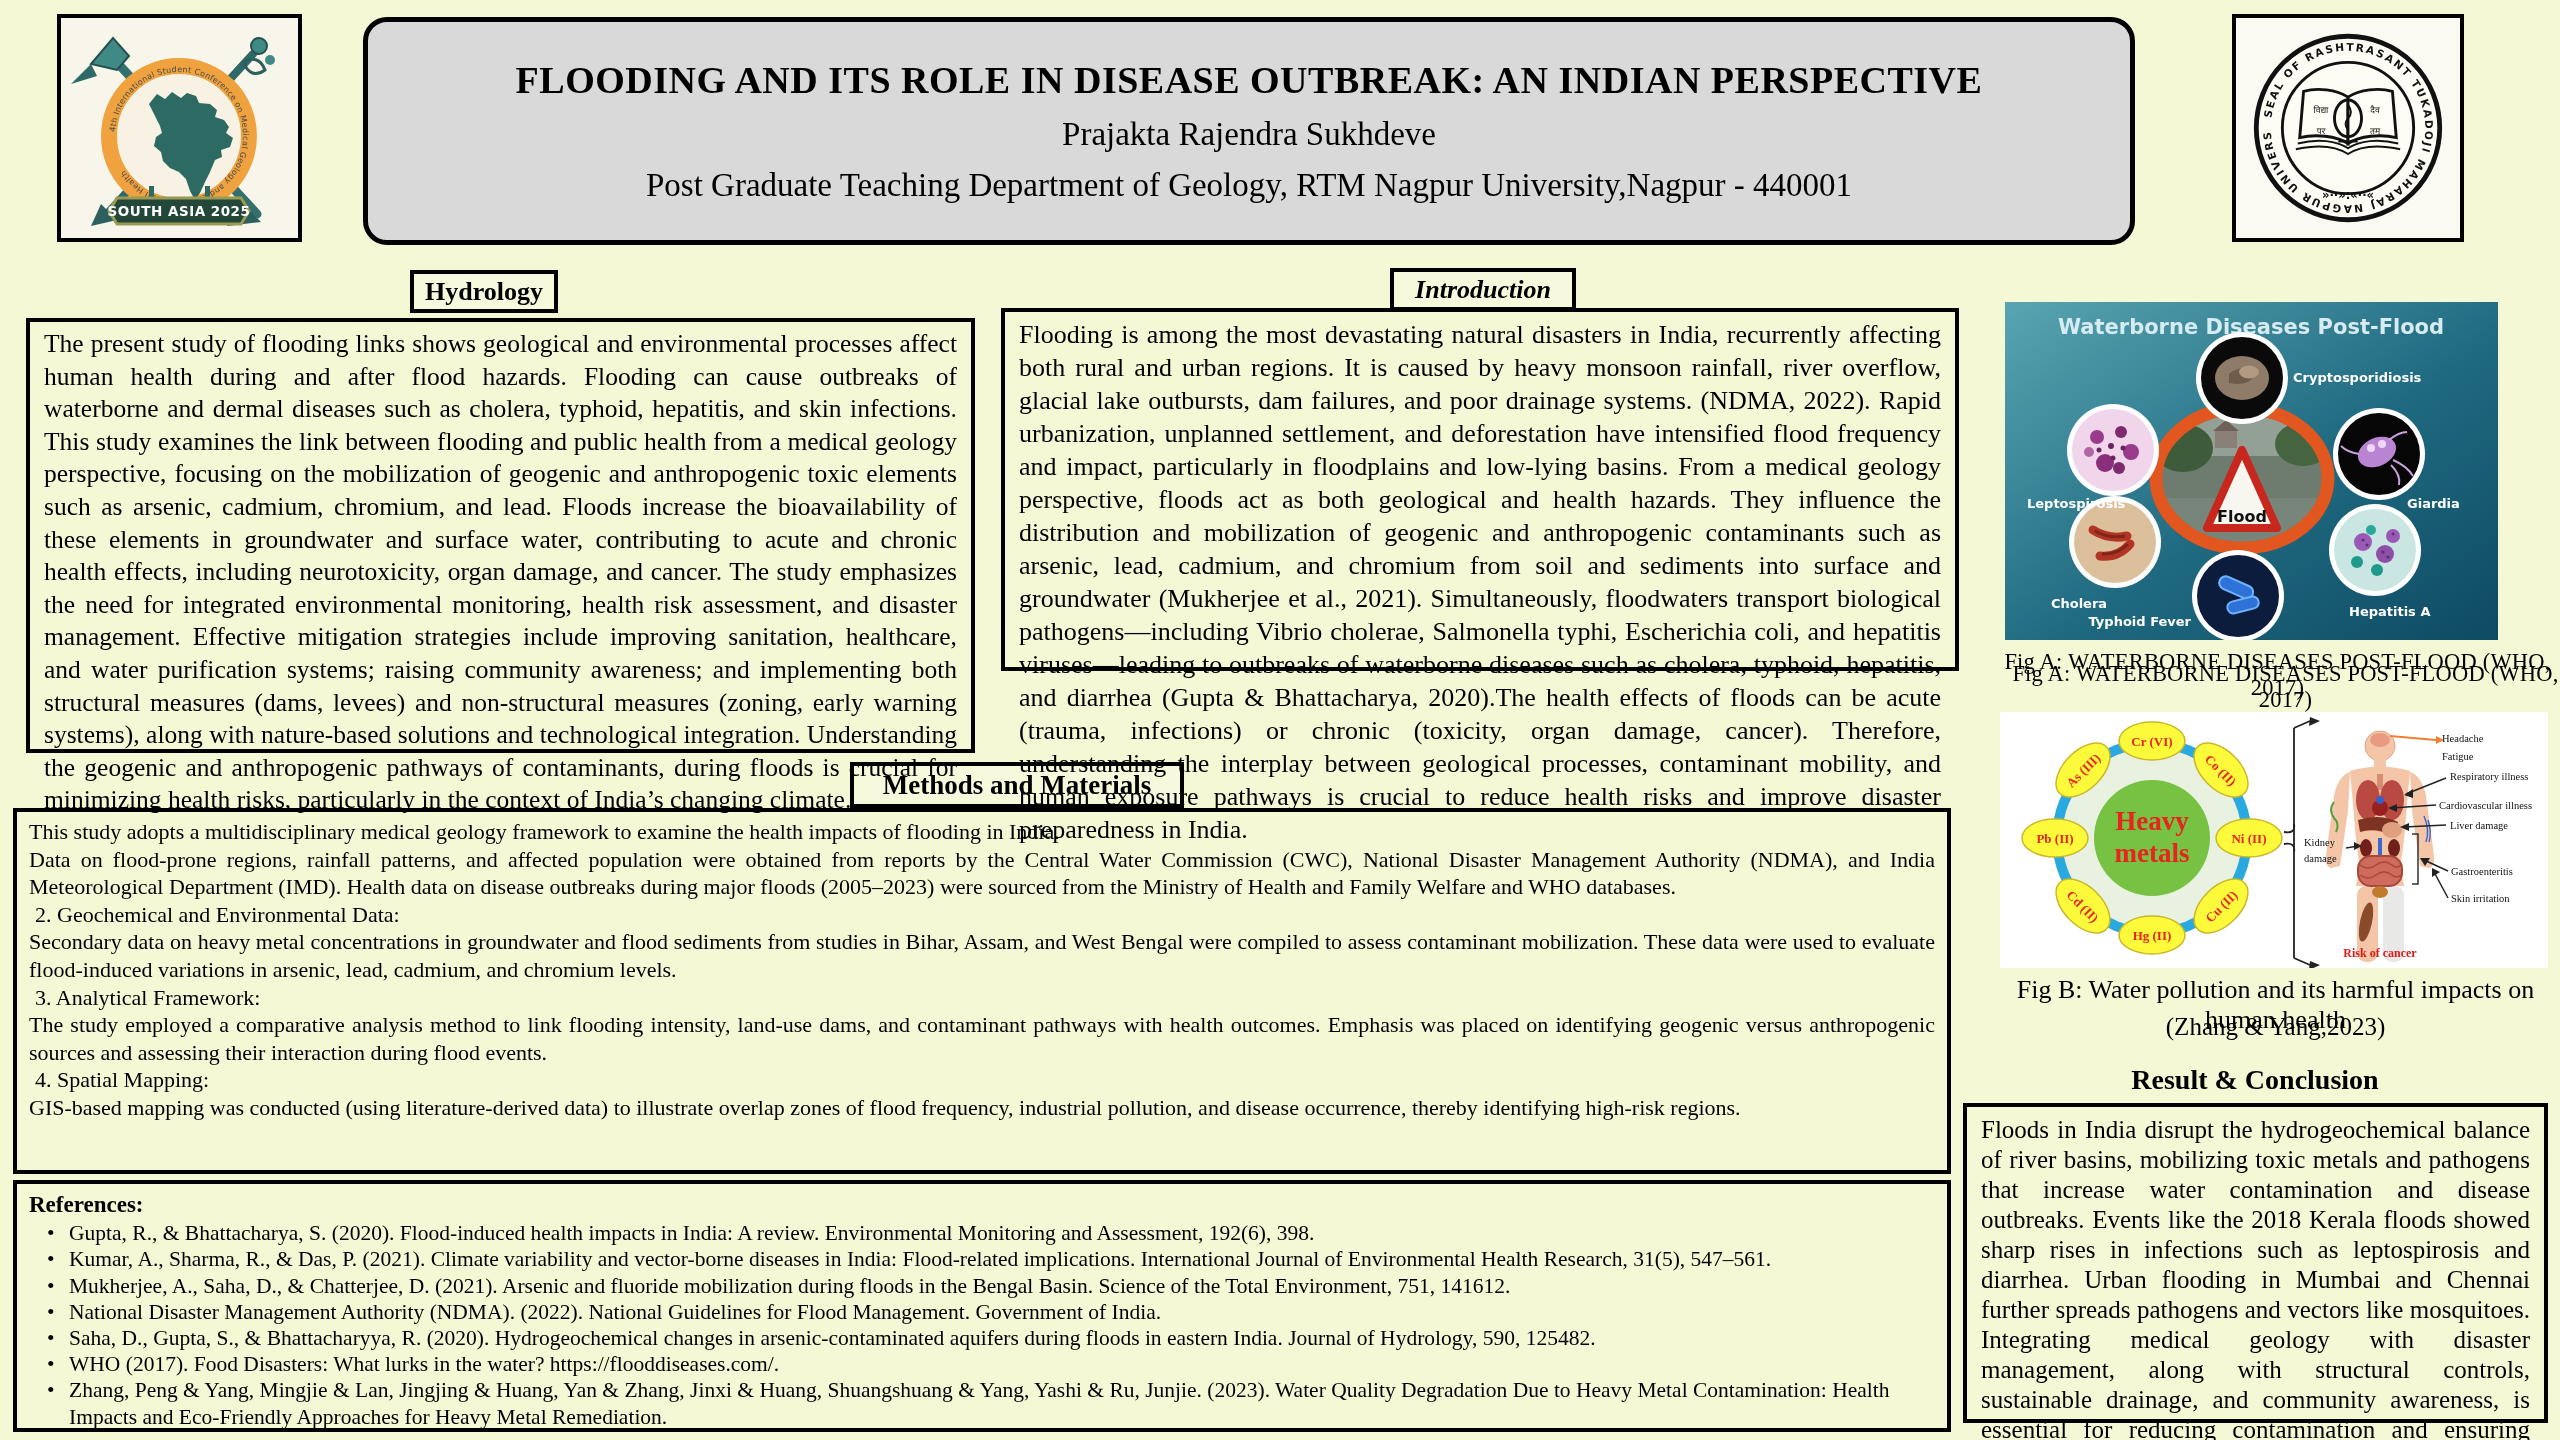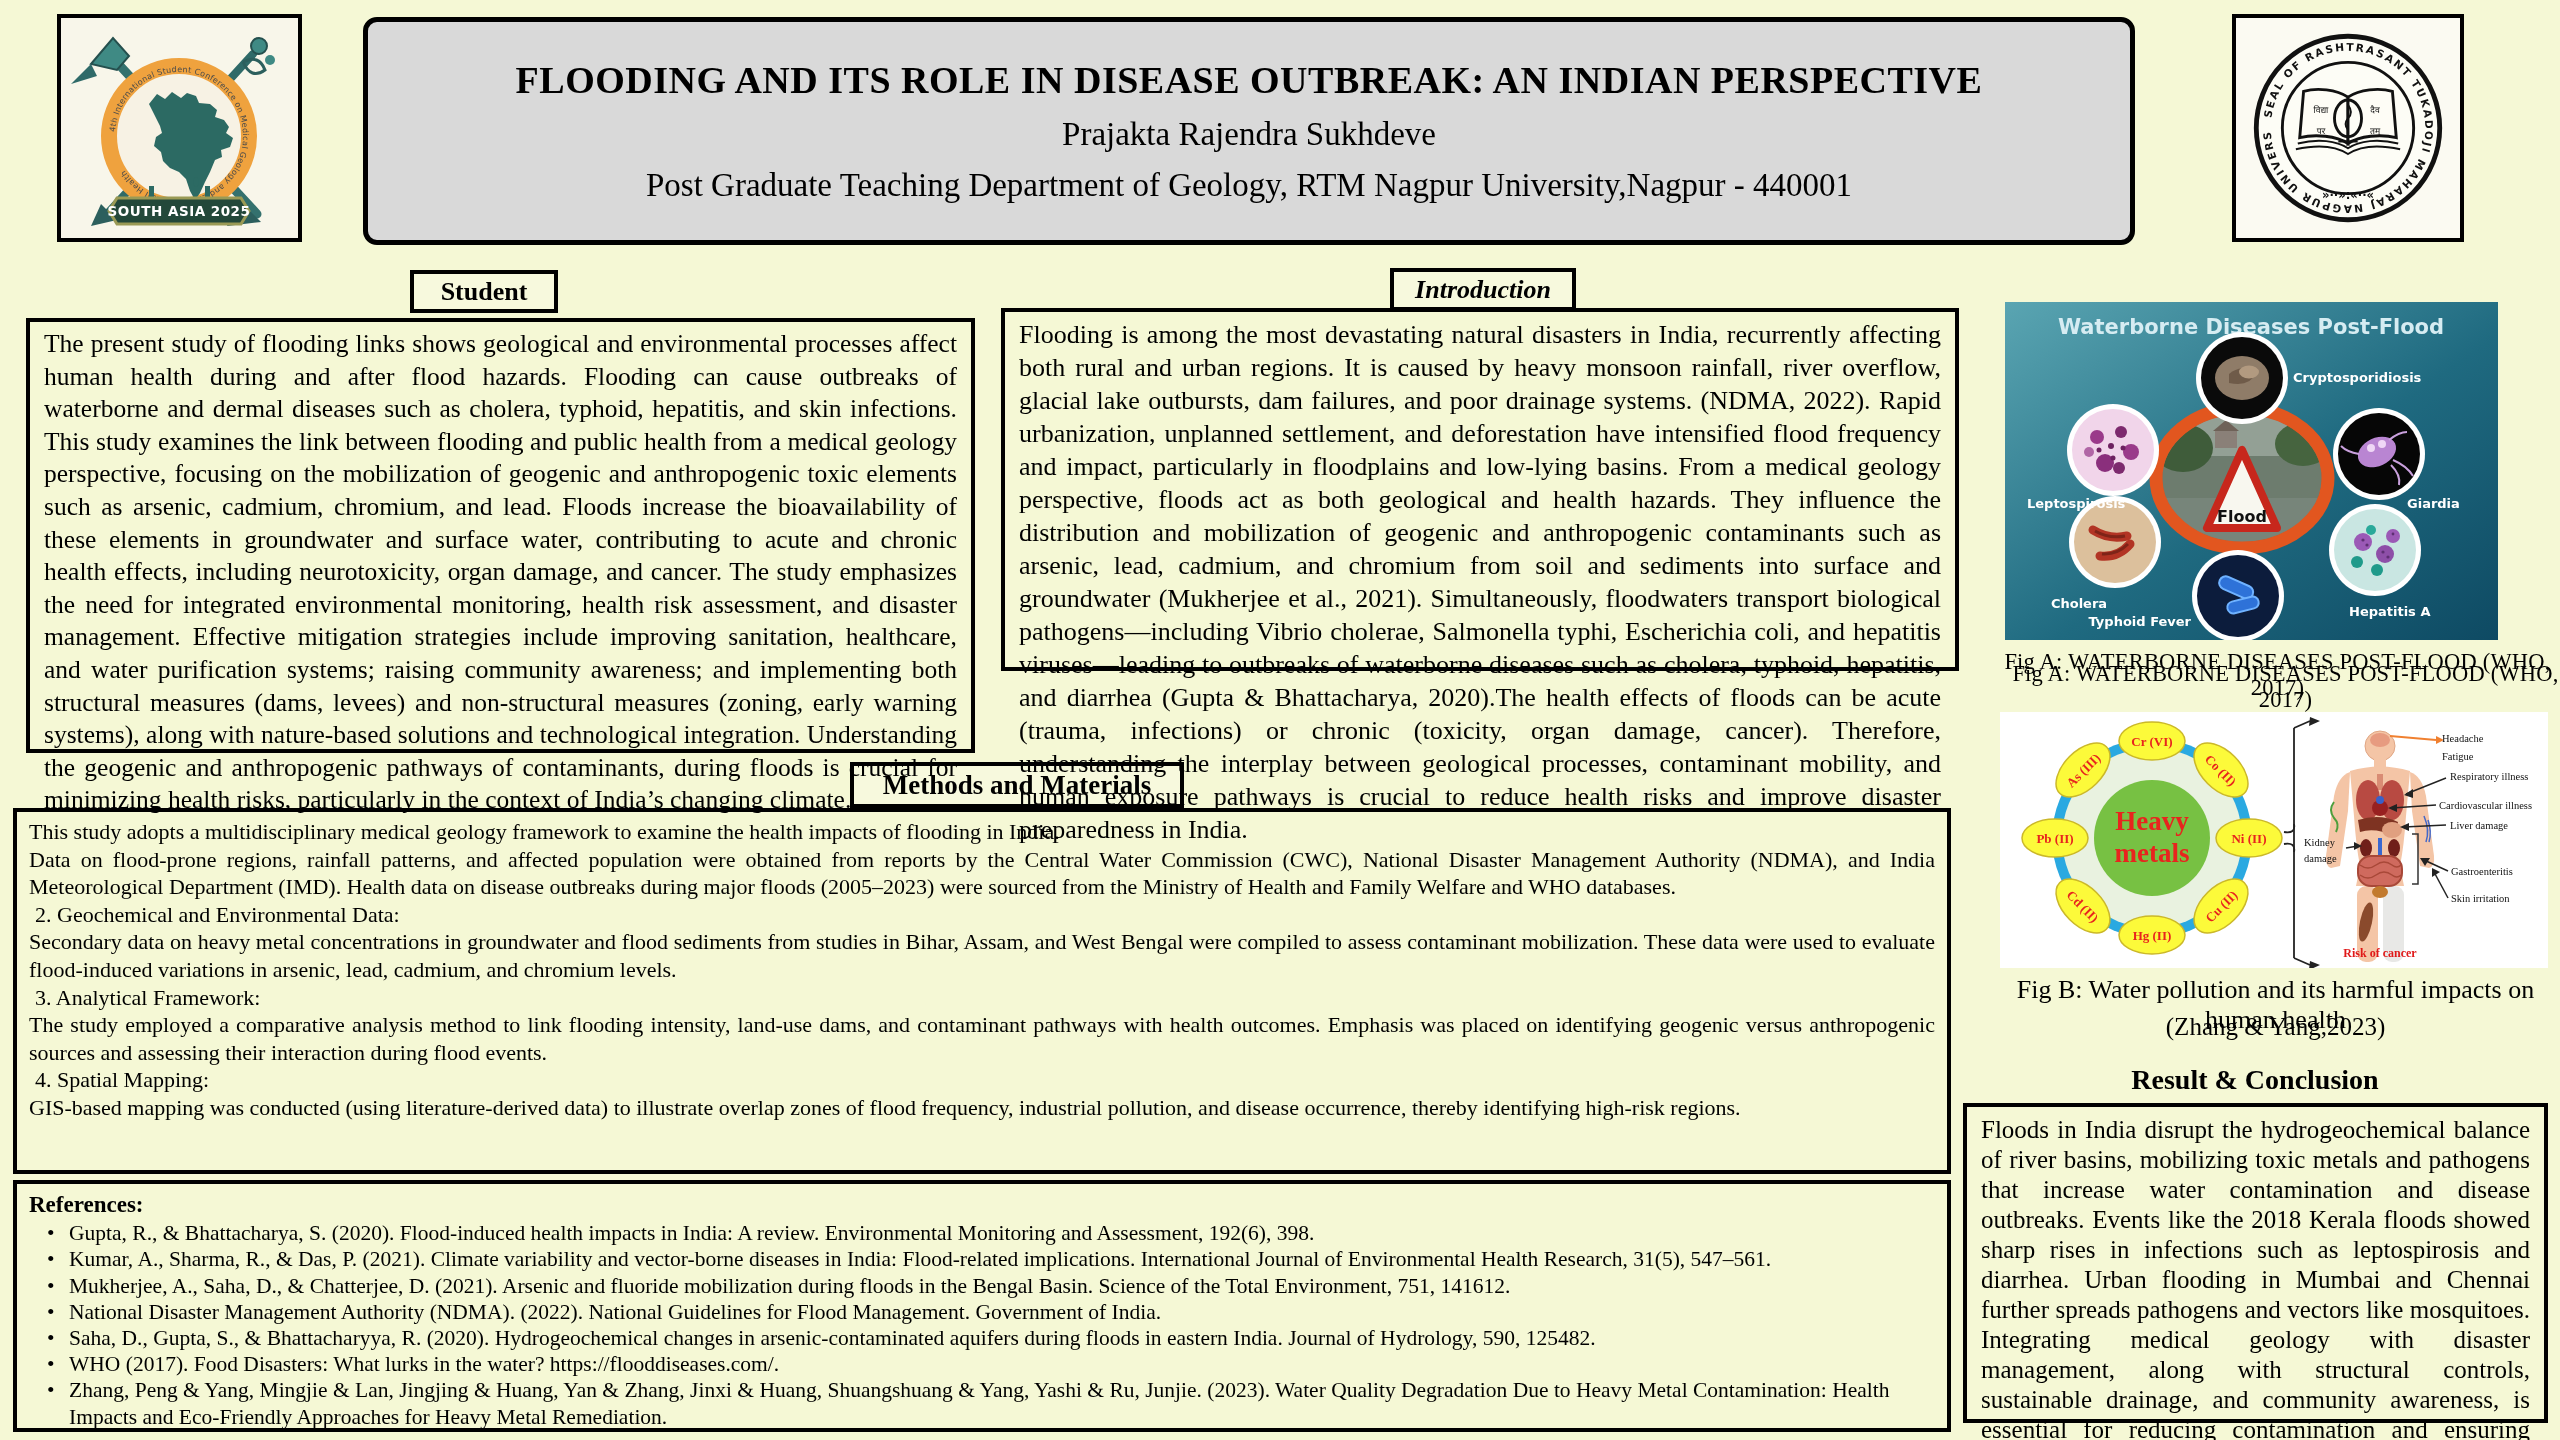--- a/index.html
+++ b/index.html
@@ -2,21 +2,21 @@
 <html><head>
 <meta charset="utf-8">
 <style>
   html,body{margin:0;padding:0;}
   body{width:2560px;height:1440px;background:#f5f8d5;position:relative;
        font-family:"Liberation Serif",serif;color:#000;overflow:hidden;}
   .abs{position:absolute;}
   
   .logo-box{background:#f8f6ea;border:4px solid #000;box-sizing:border-box;}
   .title-box{left:363px;top:17px;width:1772px;height:228px;background:#d9d9d9;
-             border:5px solid #000;border-radius:14px;box-sizing:border-box;
+             border:5px solid #000;border-radius:24px;box-sizing:border-box;
              display:flex;flex-direction:column;justify-content:center;align-items:center;gap:14px;}
   .t1{font-size:38px;font-weight:bold;letter-spacing:.5px;}
   .t2{font-size:33px;}
   
   .sec-head{border:4px solid #000;box-sizing:border-box;background:#f7f9dd;
             display:flex;align-items:center;justify-content:center;
             font-weight:bold;font-size:26px;}
   
   .content-box{border:4px solid #000;box-sizing:border-box;padding:6px 14px;}
   .jtext{text-align:justify;}
@@ -119,21 +119,21 @@
         <path d="M106,124 h20" stroke-width="2"></path>
       </g>
       <text x="88" y="94" text-anchor="middle" class="motto">विद्या</text>
       <text x="144" y="94" text-anchor="middle" class="motto">दैव</text>
       <text x="88" y="116" text-anchor="middle" class="motto">पर</text>
       <text x="144" y="116" text-anchor="middle" class="motto">तम्</text>
       <text x="116" y="184" text-anchor="middle" class="orn">»··»:«··«</text>
     </svg>
   </div>
 
-  <div class="abs sec-head" style="left:410px;top:270px;width:148px;height:43px;">Student</div>
+  <div class="abs sec-head" style="left:410px;top:270px;width:148px;height:43px;">Hydrology</div>
   <div class="abs sec-head" style="left:1390px;top:268px;width:186px;height:43px;font-style:italic;">Introduction</div>
   <div class="abs sec-head" style="left:850px;top:762px;width:334px;height:46px;font-size:27px;">Methods and Materials</div>
 
   <div class="abs content-box abstract-box">
     <div class="jtext">The present study of flooding links shows geological and environmental processes affect human health during and after flood hazards. Flooding can cause outbreaks of waterborne and dermal diseases such as cholera, typhoid, hepatitis, and skin infections. This study examines the link between flooding and public health from a medical geology perspective, focusing on the mobilization of geogenic and anthropogenic toxic elements such as arsenic, cadmium, chromium, and lead. Floods increase the bioavailability of these elements in groundwater and surface water, contributing to acute and chronic health effects, including neurotoxicity, organ damage, and cancer. The study emphasizes the need for integrated environmental monitoring, health risk assessment, and disaster management. Effective mitigation strategies include improving sanitation, healthcare, and water purification systems; raising community awareness; and implementing both structural measures (dams, levees) and non-structural measures (zoning, early warning systems), along with nature-based solutions and technological integration. Understanding the geogenic and anthropogenic pathways of contaminants, during floods is crucial for minimizing health risks, particularly in the context of India’s  changing climate.</div>
   </div>
 
   <div class="abs content-box intro-box">
     <div class="jtext">Flooding is among the most devastating natural disasters in India, recurrently affecting both rural and urban regions. It is caused by heavy monsoon rainfall, river overflow, glacial lake outbursts, dam failures, and poor drainage systems. (NDMA, 2022). Rapid urbanization, unplanned settlement, and deforestation have intensified flood frequency and impact, particularly in floodplains and low-lying basins. From a medical geology perspective, floods act as both geological and health hazards. They influence the distribution and mobilization of geogenic and anthropogenic contaminants such as arsenic, lead, cadmium, and chromium from soil and sediments into surface and groundwater (Mukherjee et al., 2021). Simultaneously, floodwaters transport biological pathogens—including Vibrio cholerae, Salmonella typhi, Escherichia coli, and hepatitis viruses—leading to outbreaks of waterborne diseases such as cholera, typhoid, hepatitis, and diarrhea (Gupta &amp; Bhattacharya, 2020).The health effects of floods can be acute (trauma, infections) or chronic (toxicity, organ damage, cancer). Therefore, understanding the interplay between geological processes, contaminant mobility, and human exposure pathways is crucial to reduce health risks and improve disaster preparedness in India.</div>
   </div>

